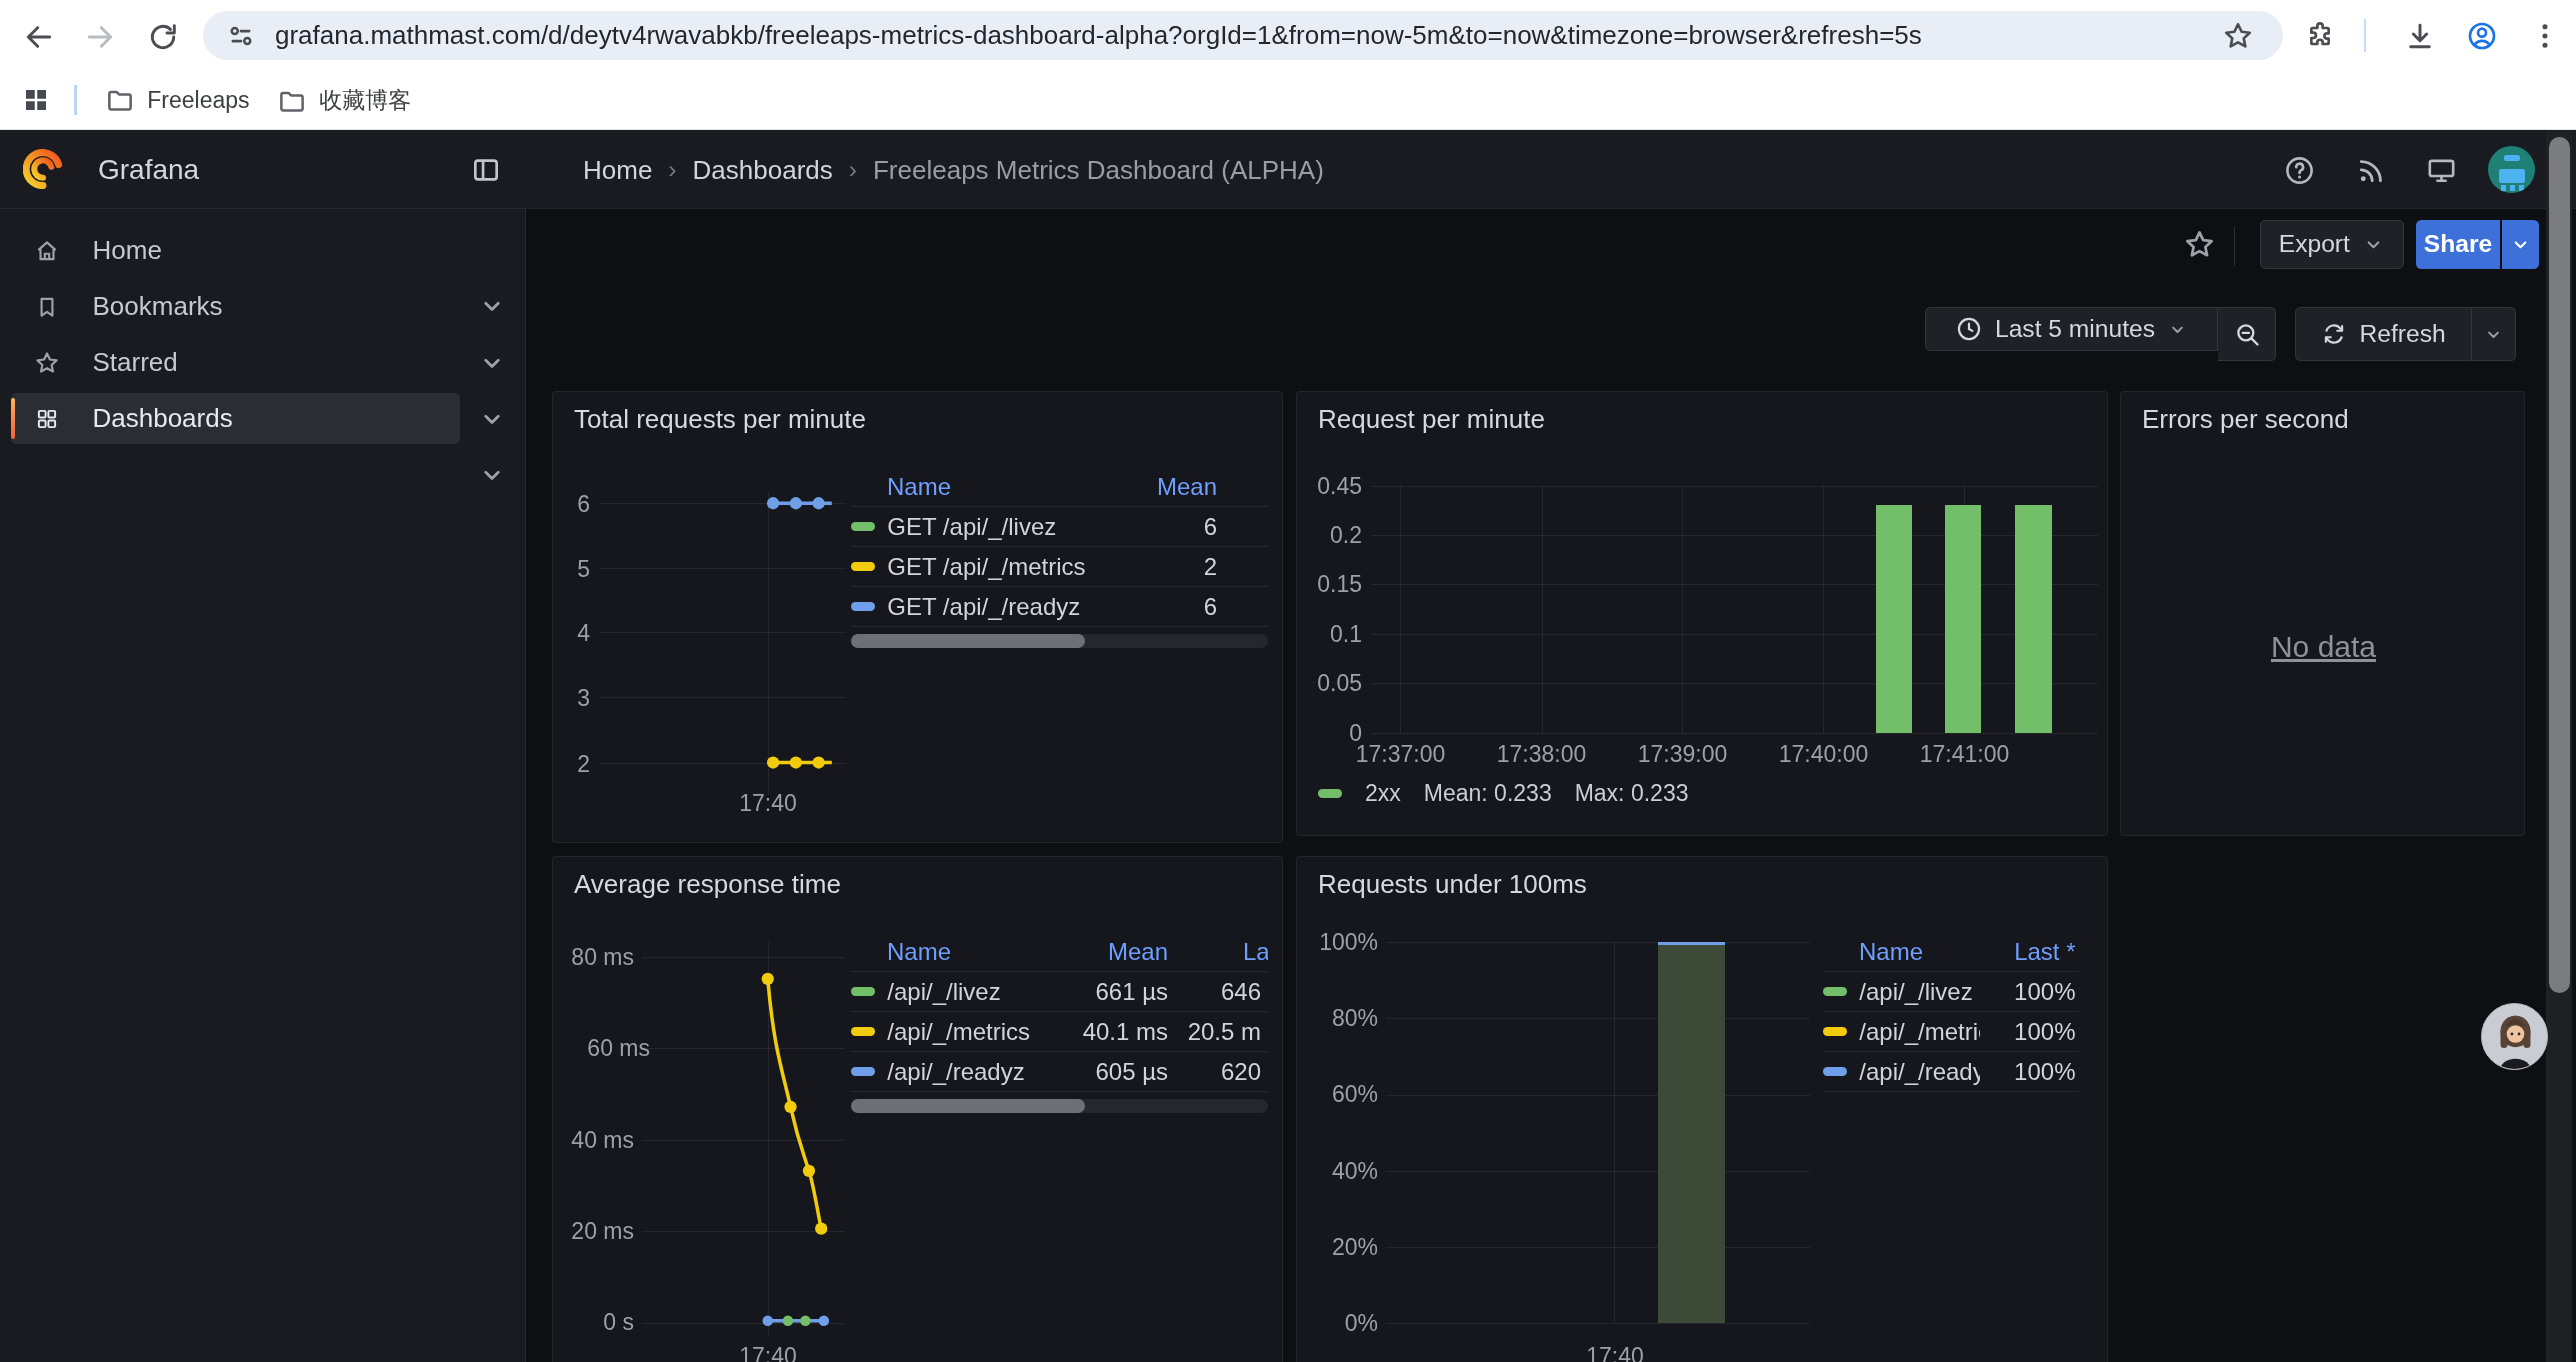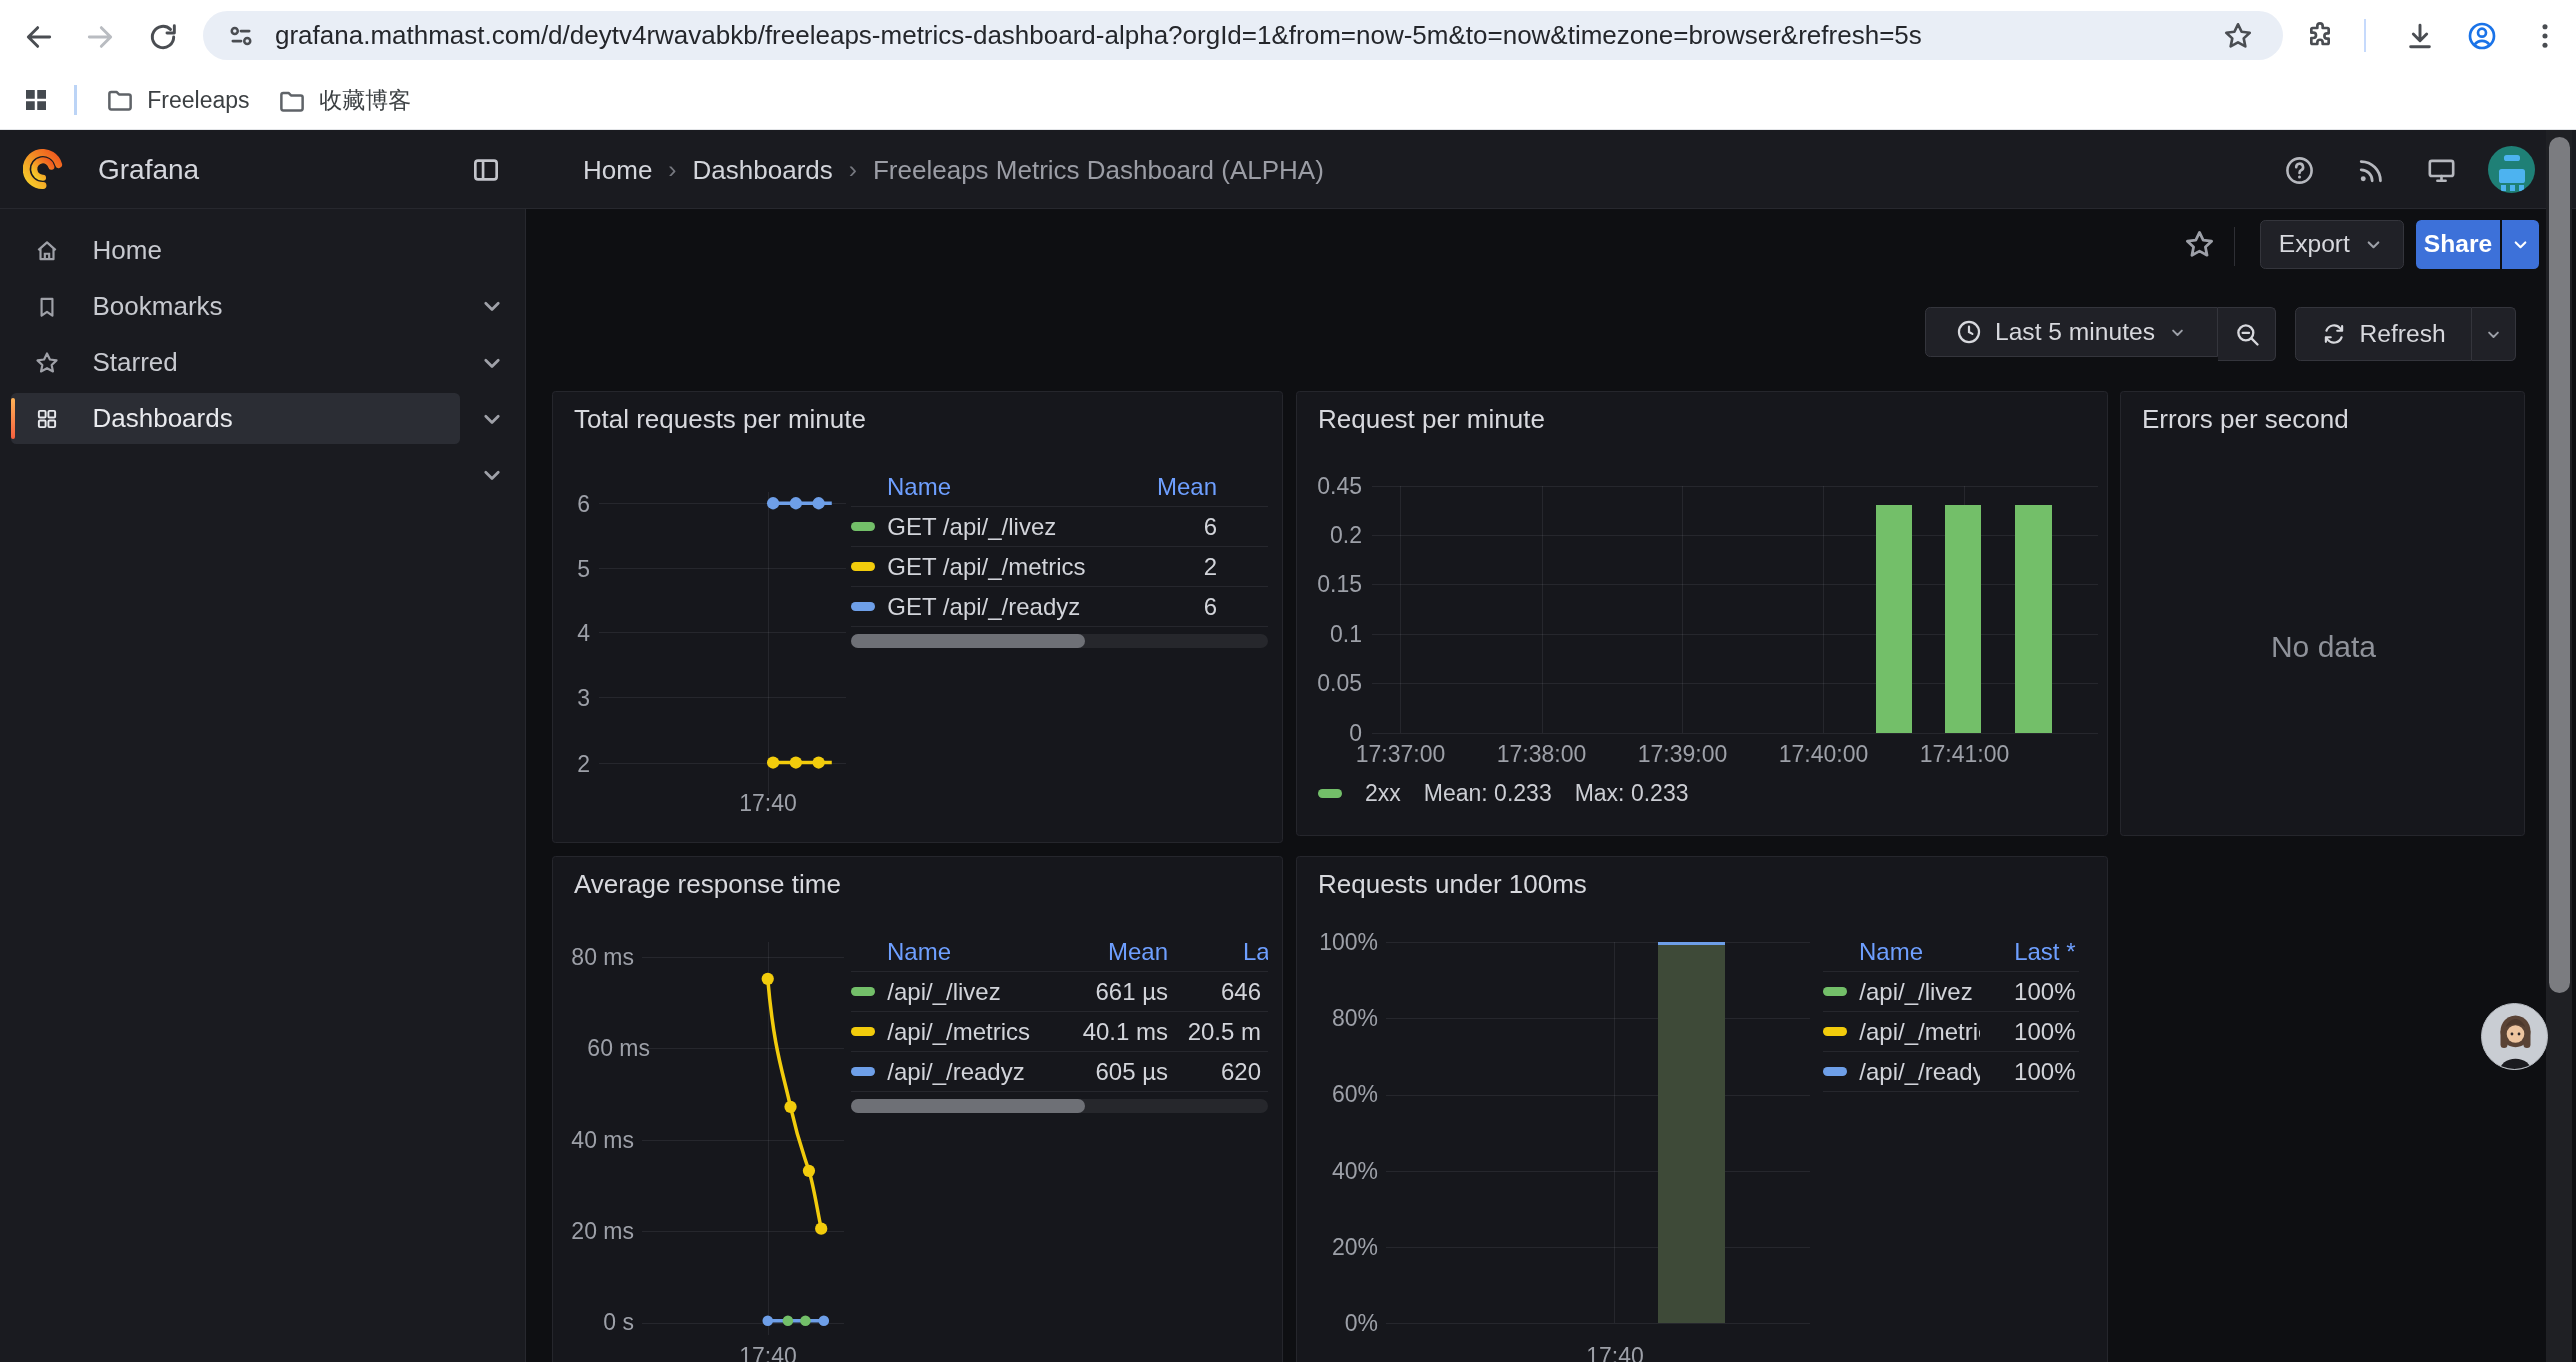--- a/index.html
+++ b/index.html
@@ -35,21 +35,21 @@
   .gbtn { display:flex; align-items:center; justify-content:center; gap:12.3px; background:#202127; border:0.9px solid #34353c; border-radius:5.3px; color:#d7d8dd; font-size:24.6px; }
   .gbtn-blue { background:#3d71d9; border:none; color:#ffffff; font-weight:600; }
 
   
   .panel { position:absolute; background:#16171c; border:0.9px solid #25262c; border-radius:3.5px; }
   .ptitle { position:absolute; left:21px; top:12.3px; font-size:26px; font-weight:500; color:#d8d9de; }
   .ytick { position:absolute; text-align:right; font-size:23px; color:#9da0a8; }
   .xtick { position:absolute; text-align:center; font-size:23px; color:#9da0a8; }
   .gl  { position:absolute; height:0.9px; background:rgba(204,208,224,0.09); }
   .glv { position:absolute; width:0.9px; background:rgba(204,208,224,0.09); }
-  .nodata { position:absolute; font-size:30px; color:#8f929a; }
+  .nodata { position:absolute; font-size:30px; color:#8f929a;text-decoration:underline; }
 
   
   .lt { position:absolute; overflow:hidden; }
   .lt-row { position:relative; display:flex; align-items:center; height:40px; border-bottom:0.9px solid #26272d; font-size:24px; color:#d2d4da; white-space:nowrap; }
   .lt-head { color:#6e9fff; font-weight:500; }
   .lt-pill { width:24px; height:8.8px; border-radius:4.4px; margin-right:12.3px; flex:none; }
   .lt-name { flex:1; overflow:hidden; }
   .lt-mean { width:105px; text-align:right; }
   .lt-last { position:absolute; right:7px; }
   .lt-lasthead { position:absolute; left:392px; }
@@ -328,21 +328,21 @@
   </div>
   <div class="abs gbtn gbtn-blue" style="left:1890px;top:10.5px;width:84px;height:49px;border-radius:5.3px 0 0 5.3px">
     <span>Share</span>
   </div>
   <div class="abs gbtn gbtn-blue" style="left:1976px;top:10.5px;width:37px;height:49px;border-radius:0 5.3px 5.3px 0">
     <svg width="23" height="23" viewBox="0 0 26 26">
         <use href="#i-chev"></use>
       </svg>
   </div>
 
-  <div class="abs gbtn" style="left:1399px;top:98px;width:293px;height:50px;border-radius:5.3px 0 0 5.3px">
+  <div class="abs gbtn" style="left:1399px;top:98px;width:293px;height:44px;border-radius:5.3px 0 0 5.3px">
     <svg width="28" height="28" viewBox="0 0 32 32">
         <use href="#i-clock"></use>
       </svg>
     <span>Last 5 minutes</span>
     <svg width="21" height="21" style="color:#9da0a8" viewBox="0 0 24 24">
         <use href="#i-chev"></use>
       </svg>
   </div>
   <div class="abs gbtn" style="left:1692px;top:98px;width:58px;height:54px;border-left:none;border-radius:0 5.3px 5.3px 0">
     <svg width="28" height="28" viewBox="0 0 32 32">

